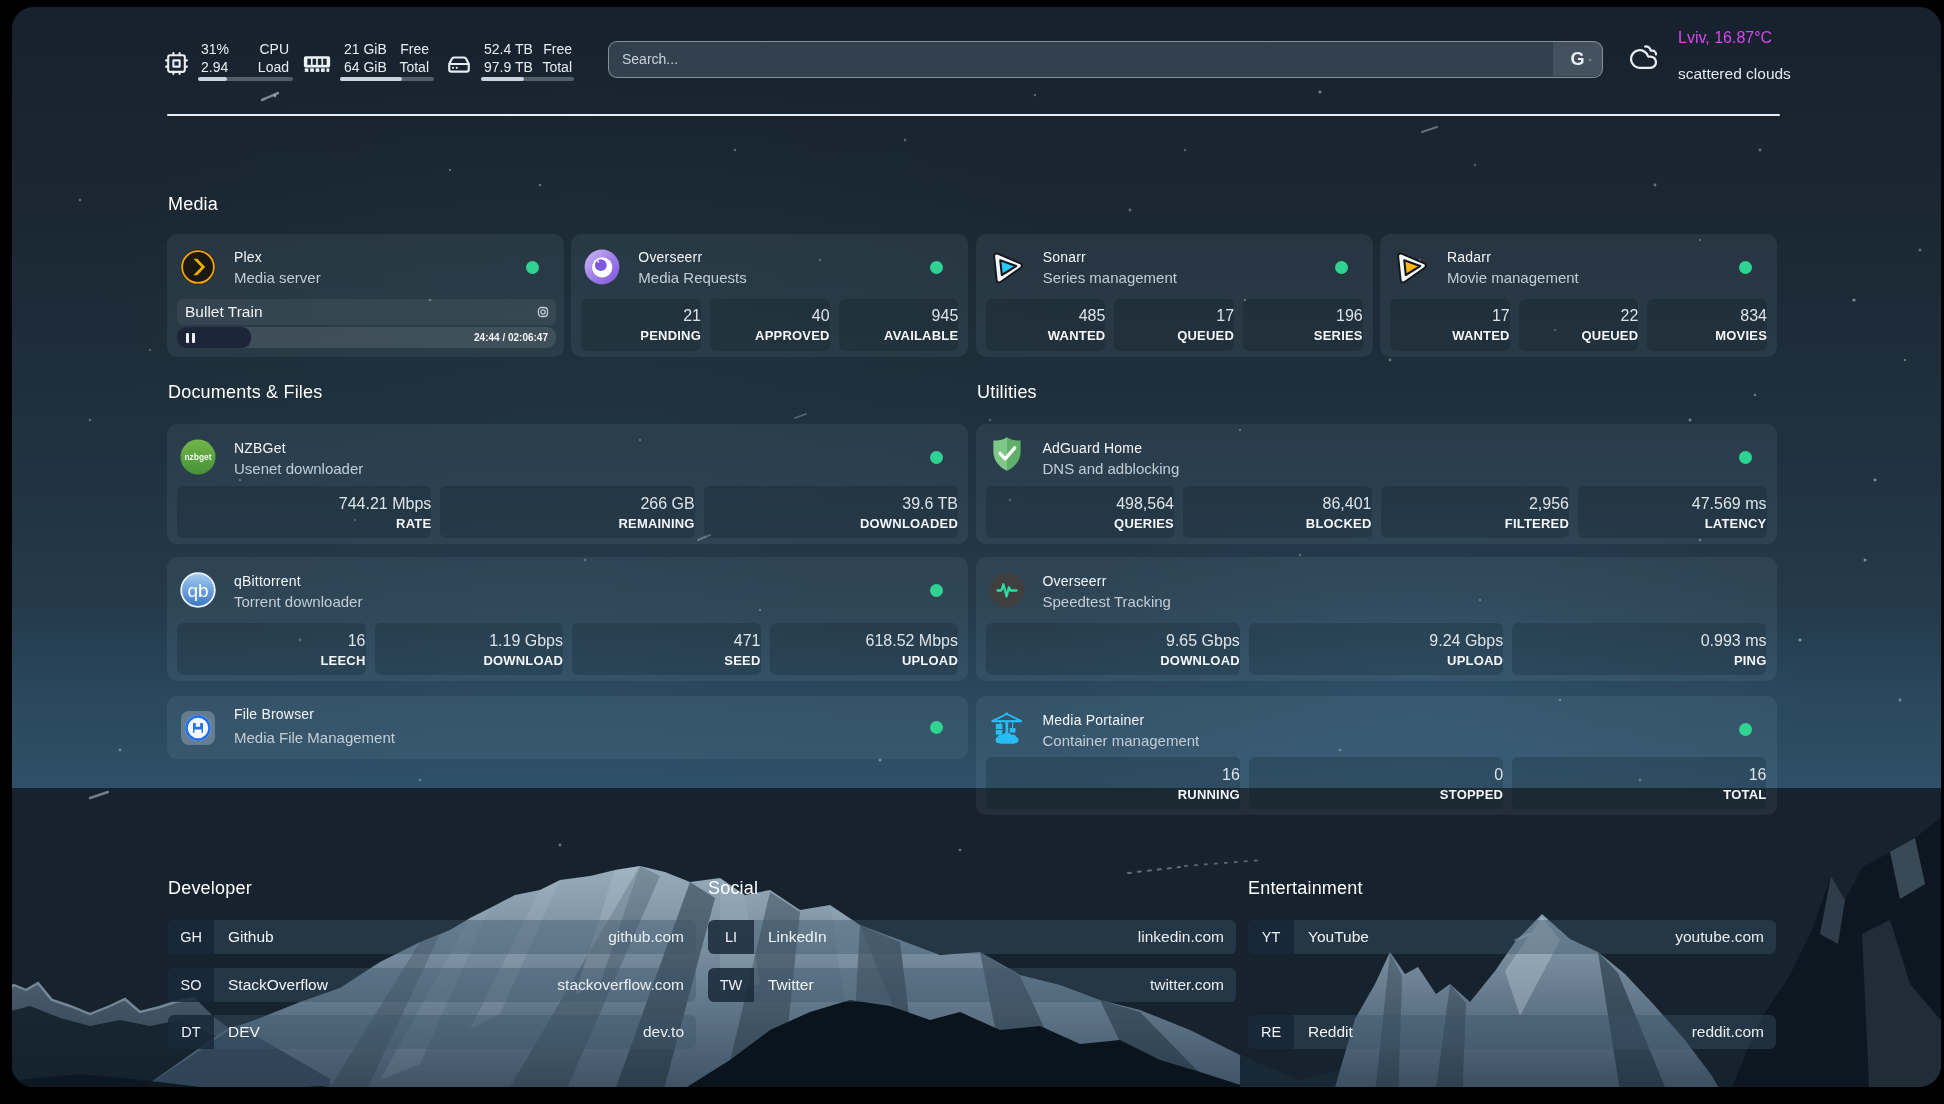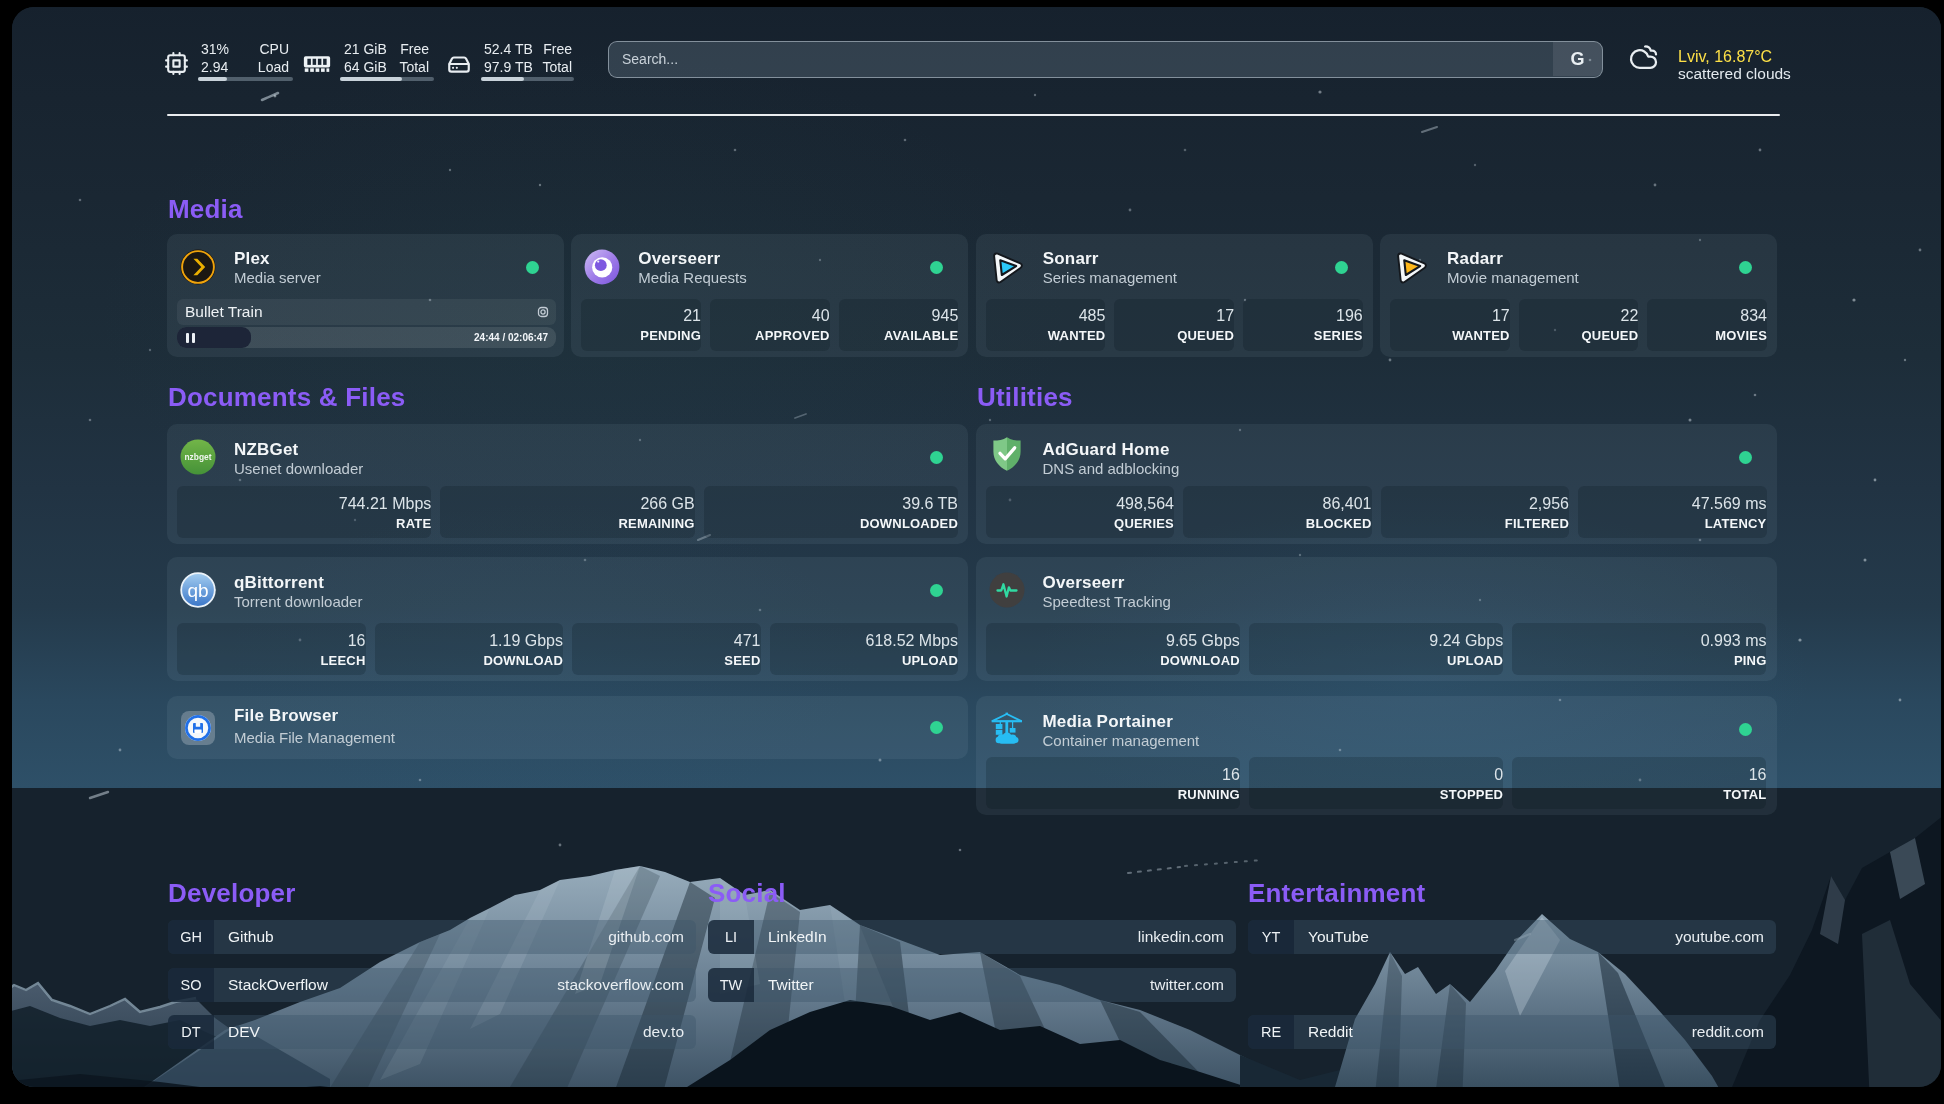--- a/index.html
+++ b/index.html
@@ -10,24 +10,24 @@
   #world { position:absolute; left:-12px; top:-7px; width:1944px; height:788px; }
   #sky { position:absolute; inset:0;
     background:linear-gradient(180deg,#16212d 0%,#1a2733 25%,#1d2d39 45%,#213343 62%,#243a4b 77%,#2a485e 89%,#2e5068 100%); }
   #glow { position:absolute; inset:0;
     background:radial-gradient(560px 260px at 73% 86%, rgba(58,108,140,.22), rgba(58,108,140,0) 70%),
                radial-gradient(460px 230px at 28% 84%, rgba(50,95,125,.10), rgba(50,95,125,0) 70%),
                radial-gradient(700px 380px at 30% 40%, rgba(44,88,92,.10), rgba(44,88,92,0) 70%); }
   #mnt { position:absolute; left:0; top:684px; width:1944px; height:420px; }
   #stars { position:absolute; left:0; top:0; width:1944px; height:1104px; }
 
-  .h { position:absolute; font-size:26px; font-weight:700; color:#8b5cf6; letter-spacing:.2px; }
+  .h { position:absolute; font-size:18px; font-weight:400; color:#ffffff; letter-spacing:.2px; }
   .card { position:absolute; background:rgba(205,233,255,.066); border-radius:10px; }
   .cicon { position:absolute; left:13px; top:15px; width:36px; height:36px; }
-  .ctit { position:absolute; left:67px; top:15.5px; font-size:17px; font-weight:700; color:#f3f6f8; letter-spacing:.2px; }
+  .ctit { position:absolute; left:67px; top:15.5px; font-size:14px; font-weight:400; color:#f3f6f8; letter-spacing:.2px; }
   .csub { position:absolute; left:67px; top:35.5px; font-size:15px; font-weight:400; color:#c3cdd5; }
   .dot { position:absolute; top:27px; right:25px; width:13px; height:13px; border-radius:50%; background:#2fd392; }
   .stats { position:absolute; left:10px; right:10px; bottom:6px; height:52px; display:flex; gap:9px; }
   .st { flex:1; background:rgba(2,13,24,.18); border-radius:6px; text-align:right; padding-top:5.5px; }
   .sv { font-size:16px; line-height:23px; color:#dce4e9; }
   .sl { font-size:13px; line-height:17px; font-weight:700; color:#f4f7f9; letter-spacing:.2px; }
 
   .bm { position:absolute; width:528px; height:34px; border-radius:6px;
         background:rgba(60,85,105,.40); }
   .ab { position:absolute; left:0; top:0; width:46px; height:34px; background:rgba(22,37,54,.78);
@@ -229,21 +229,21 @@
 
   <div style="position:absolute;left:608px;top:41px;width:995px;height:37px;border:1.5px solid rgba(186,198,208,.6);border-radius:9px;background:rgba(160,185,205,.20)">
     <div style="position:absolute;left:13px;top:0;line-height:34px;font-size:14px;color:#c9d2d9">Search...</div>
     <div style="position:absolute;right:0;top:0;width:49px;height:34px;background:rgba(255,255,255,.09);border-radius:0 7px 7px 0;text-align:center;line-height:34px;font-size:18px;font-weight:600;color:#eaeff3">G</div>
   </div>
 
   <svg style="position:absolute;left:1627px;top:44px" width="33" height="30" viewBox="0 0 24 24" fill="none" stroke="#e8edf1" stroke-width="1.8" stroke-linecap="round" stroke-linejoin="round">
         <path d="M17.5 19H9a7 7 0 1 1 6.71-9h1.79a4.5 4.5 0 1 1 0 9Z"></path>
         <path d="M22 8.3a3 3 0 0 0-3-3h-1.207a4.502 4.502 0 0 0-4.5-3.3"></path>
       </svg>
-  <div style="position:absolute;left:1678px;top:46px;font-size:16px;line-height:21px;color:#fde047">Lviv, 16.87°C</div>
+  <div style="position:absolute;left:1678px;top:27px;font-size:16px;line-height:21px;color:#d946ef">Lviv, 16.87°C</div>
   <div style="position:absolute;left:1678px;top:64px;font-size:15.5px;line-height:20px;color:#e3e9ee">scattered clouds</div>
 
   <div style="position:absolute;left:167px;top:113.5px;width:1613px;height:2.5px;background:rgba(245,248,250,.95);border-radius:2px"></div>
 
   <div class="h" style="left:168px;top:194px">Media</div>
   <div class="h" style="left:168px;top:382px">Documents &amp; Files</div>
   <div class="h" style="left:977px;top:382px">Utilities</div>
   <div class="h" style="left:168px;top:878px">Developer</div>
   <div class="h" style="left:708px;top:878px">Social</div>
   <div class="h" style="left:1248px;top:878px">Entertainment</div>

